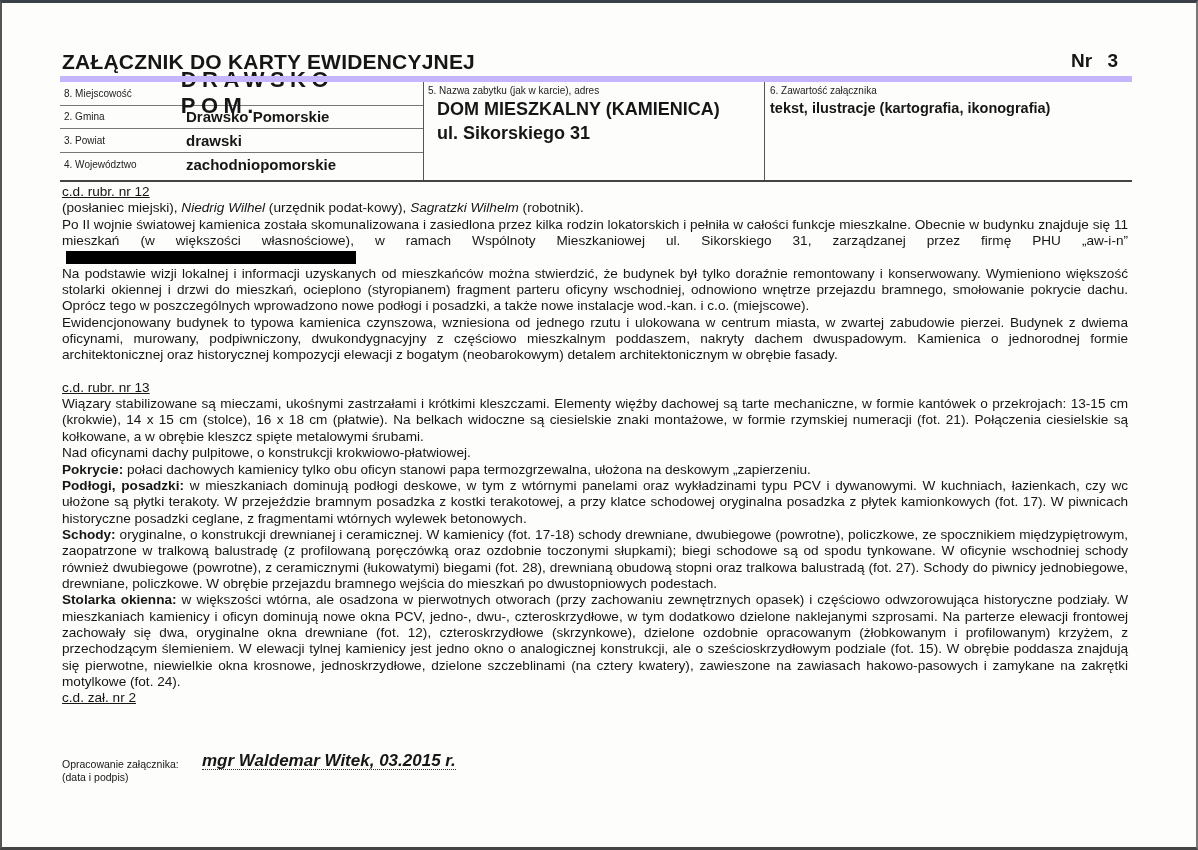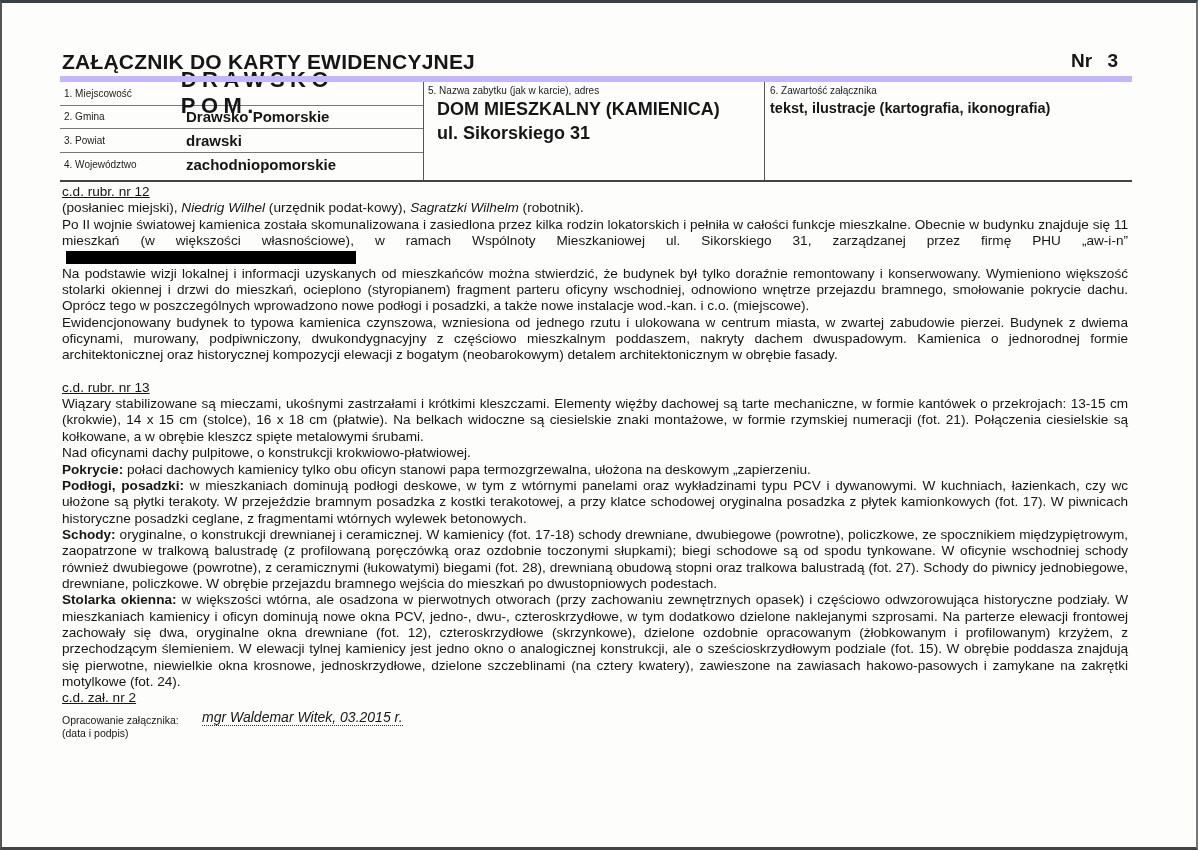--- a/index.html
+++ b/index.html
@@ -51,39 +51,39 @@
     text-align: justify; width: 1066px; padding-left: 2px;
   }
   .body-text p { margin: 0; }
   .u { text-decoration: underline; }
   .gap { height: 16px; }
   .redact { display: inline-block; background: #000; width: 290px; height: 13px; vertical-align: middle; margin-left: 4px; }
   b { font-weight: bold; }
   .sign-row { display: flex; align-items: flex-end; margin-top: 2px; }
   .sign-lbl { font-size: 10.5px; line-height: 13px; width: 140px; }
   .sign-val {
-    font-size: 14px; font-weight: normal; font-style: italic;
-    border-bottom: 1px dotted #333; margin-bottom: 14px;
+    font-size: 17px; font-weight: bold; font-style: italic;
+    border-bottom: 1px dotted #333; margin-bottom: 14px; margin-top: 44px;
   }
 </style>
 </head>
 <body>
 
 <div class="page-border"></div>
 
 <div class="sheet">
   <div class="title-row">
     <span class="title">ZAŁĄCZNIK DO KARTY EWIDENCYJNEJ</span>
     <span class="nr">Nr 3</span>
   </div>
 
   <div class="header-table">
     <div class="col-left">
       <div class="lrow">
-        <span class="lbl">1. Miejscowość</span>
+        <span class="lbl">8. Miejscowość</span>
         <span class="val big">DRAWSKO POM.</span>
       </div>
       <div class="lrow">
         <span class="lbl">2. Gmina</span>
         <span class="val">Drawsko Pomorskie</span>
       </div>
       <div class="lrow">
         <span class="lbl">3. Powiat</span>
         <span class="val">drawski</span>
       </div>

